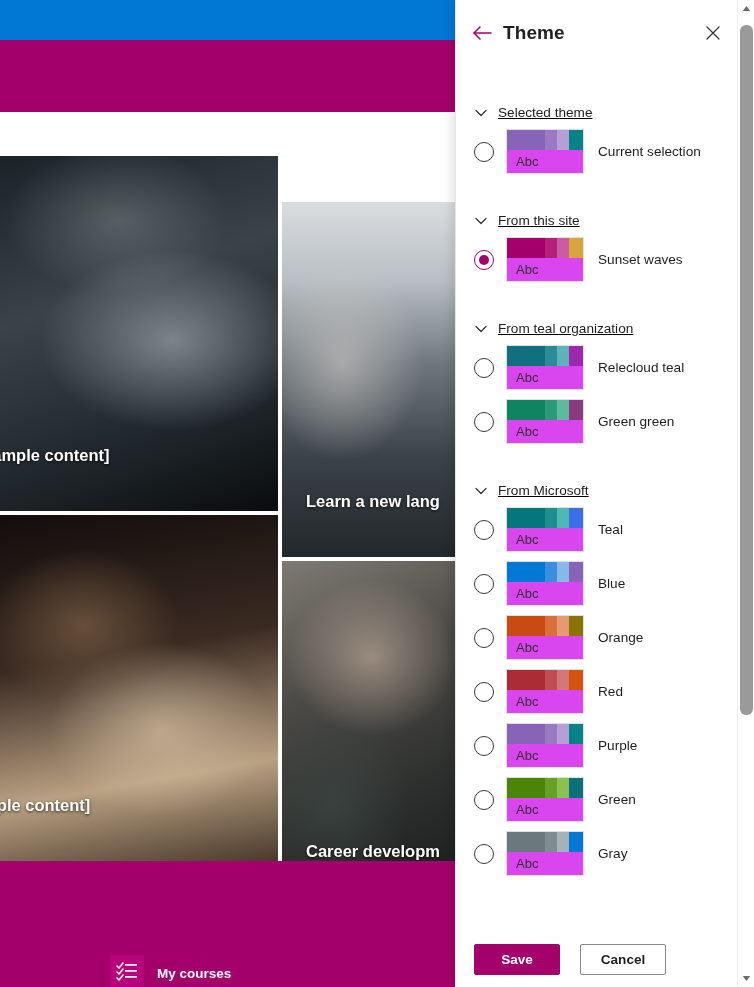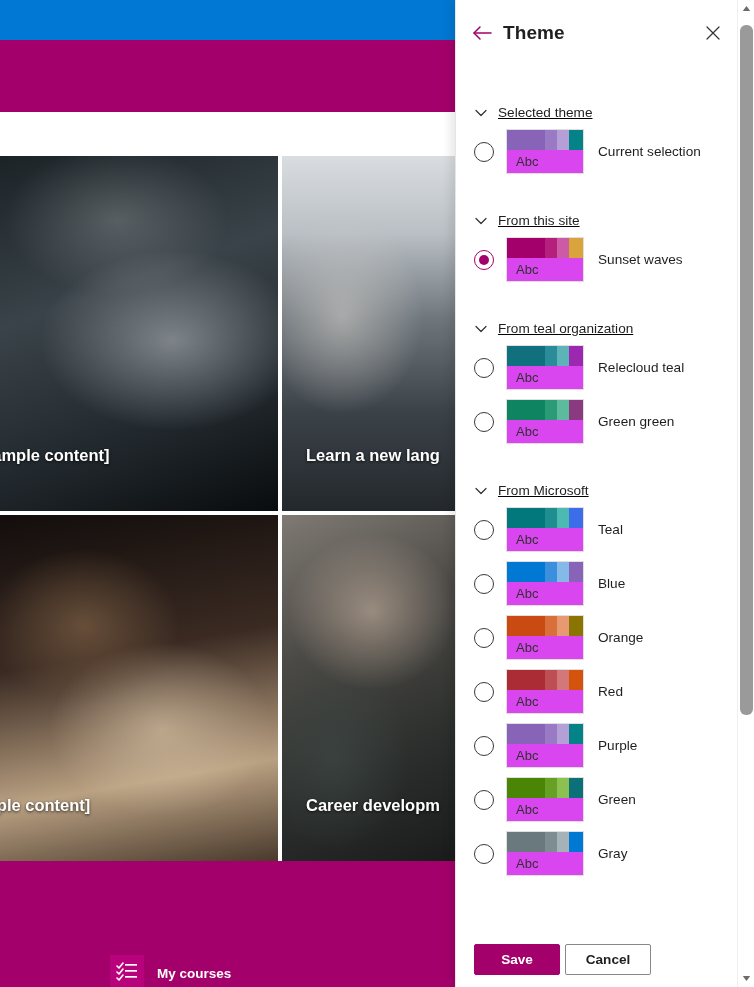--- a/index.html
+++ b/index.html
@@ -33,21 +33,21 @@
     position: absolute; left: 0; top: 156px; width: 455px; height: 705px;
   }
   .card {
     position: absolute;
     overflow: hidden;
     background: #2a2f33;
   }
   .card-r1 { top: 0; height: 355px; }
   .card-r2 { top: 359px; height: 346px; }
   .card-c1 { left: 0; width: 278px; }
-  .card-c2 { left: 282px; width: 173px; }
+  .card-c2 { left: 282px; width: 173px; margin-top: 46px; }
 
   .card-title {
     position: absolute;
     bottom: 0; left: 0; right: 0;
     color: #ffffff;
     font-weight: bold;
     font-size: 16.5px;
     white-space: nowrap;
     padding: 0 10px 46px 10px;
     text-shadow: 0 1px 3px rgba(0,0,0,.75);
@@ -197,21 +197,21 @@
     font-size: 13.6px; color: #201f1e;
     white-space: nowrap;
   }
 
   .panel-footer {
     position: absolute; left: 0; right: 17px; bottom: 0;
     height: 55px;
     background: #ffffff;
     display: flex; align-items: center;
     padding-left: 18px;
-    gap: 5px;
+    gap: 20px;
   }
   .btn {
     height: 31px;
     min-width: 86px;
     font-size: 13.6px;
     font-family: "Liberation Sans", sans-serif;
     font-weight: bold;
     cursor: pointer;
     border-radius: 2px;
   }

